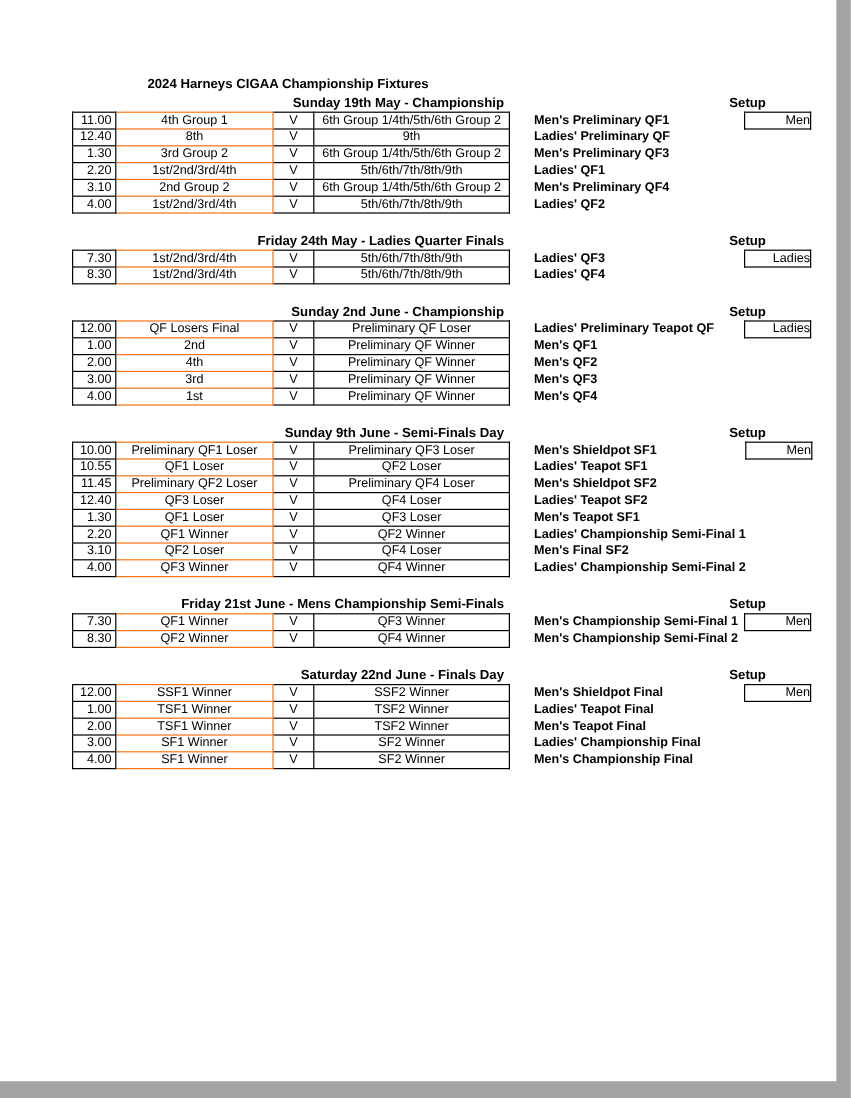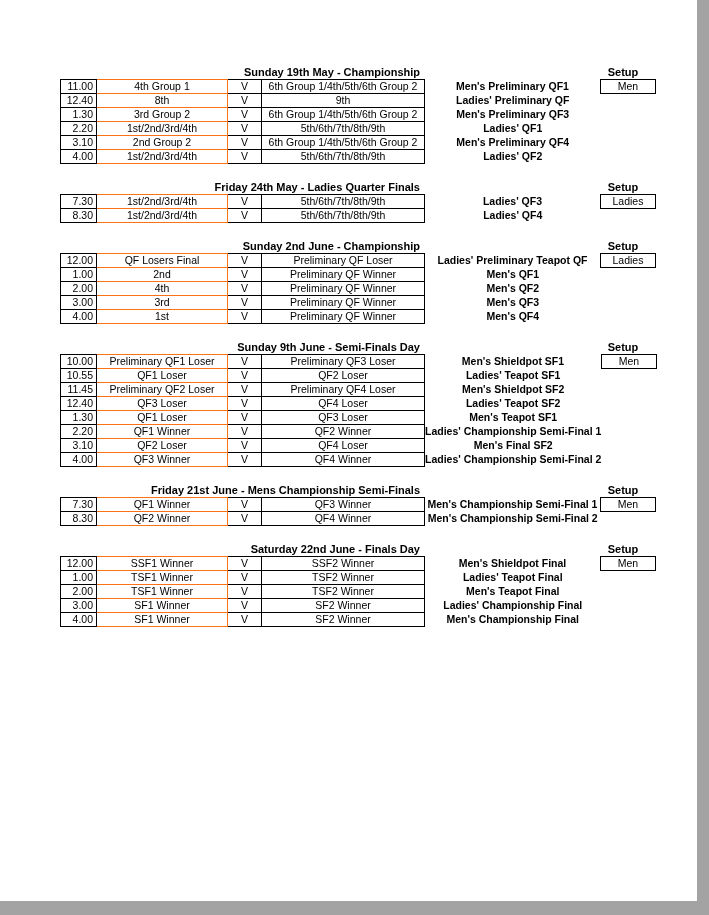--- a/index.html
+++ b/index.html
@@ -65,28 +65,29 @@
     padding: 0;
     font-size: 10.5px;
     white-space: nowrap;
     overflow: hidden;
     vertical-align: middle;
   }
   td.c-time  { width: 32px;  border: 1px solid #000; text-align: right; padding-right: 3px; }
   td.c-home  { width: 130px; border: 1px solid #f97316; text-align: center; margin-left: 17px; }
   td.c-vs    { width: 33px;  border: 1px solid #000; text-align: center; }
   td.c-away  { width: 162px; border: 1px solid #000; text-align: center; }
-  td.c-match { width: 175px; text-align: center; font-weight: bold; overflow: visible; }
-  td.c-setup { width: 54px;  border: 1px solid #000; text-align: center; }
+  td.c-match { width: 175px; font-weight: bold; overflow: visible; padding-left: 20px; }
+  td.c-setup { width: 54px;  border: 1px solid #000; text-align: right; }
   td.c-setup-empty { width: 54px; border: none; }
 </style>
 </head>
 <body>
 
 <div class="page">
+  <div class="doc-title">2024 Harneys CIGAA Championship Fixtures</div>
   <div id="sections">
   <div class="section">
     <div class="heading-row">
       <div class="section-heading">Sunday 19th May - Championship</div>
       <div class="heading-spacer"></div>
       <div class="setup-label">Setup</div>
     </div>
     <table class="fixtures">
           <tbody>
             <tr>

